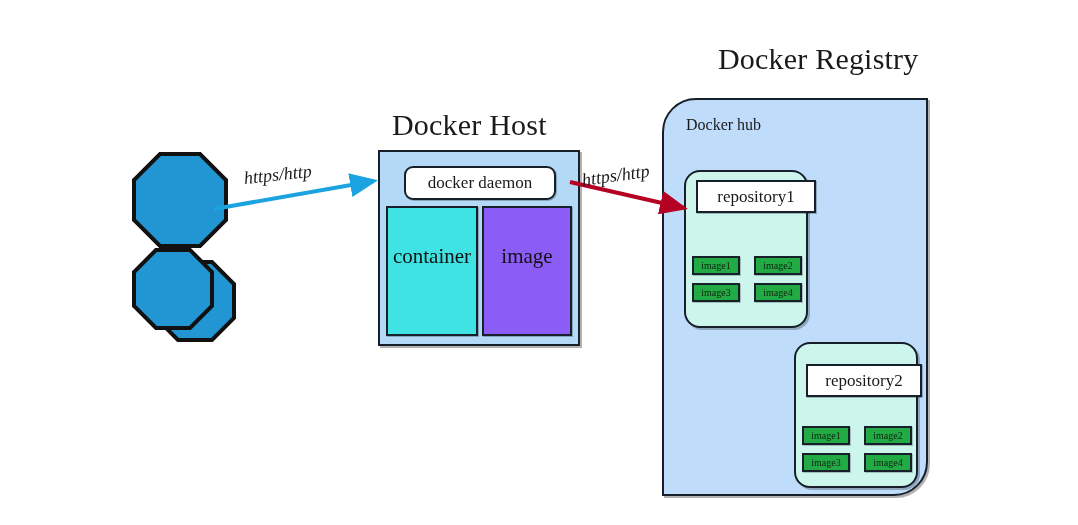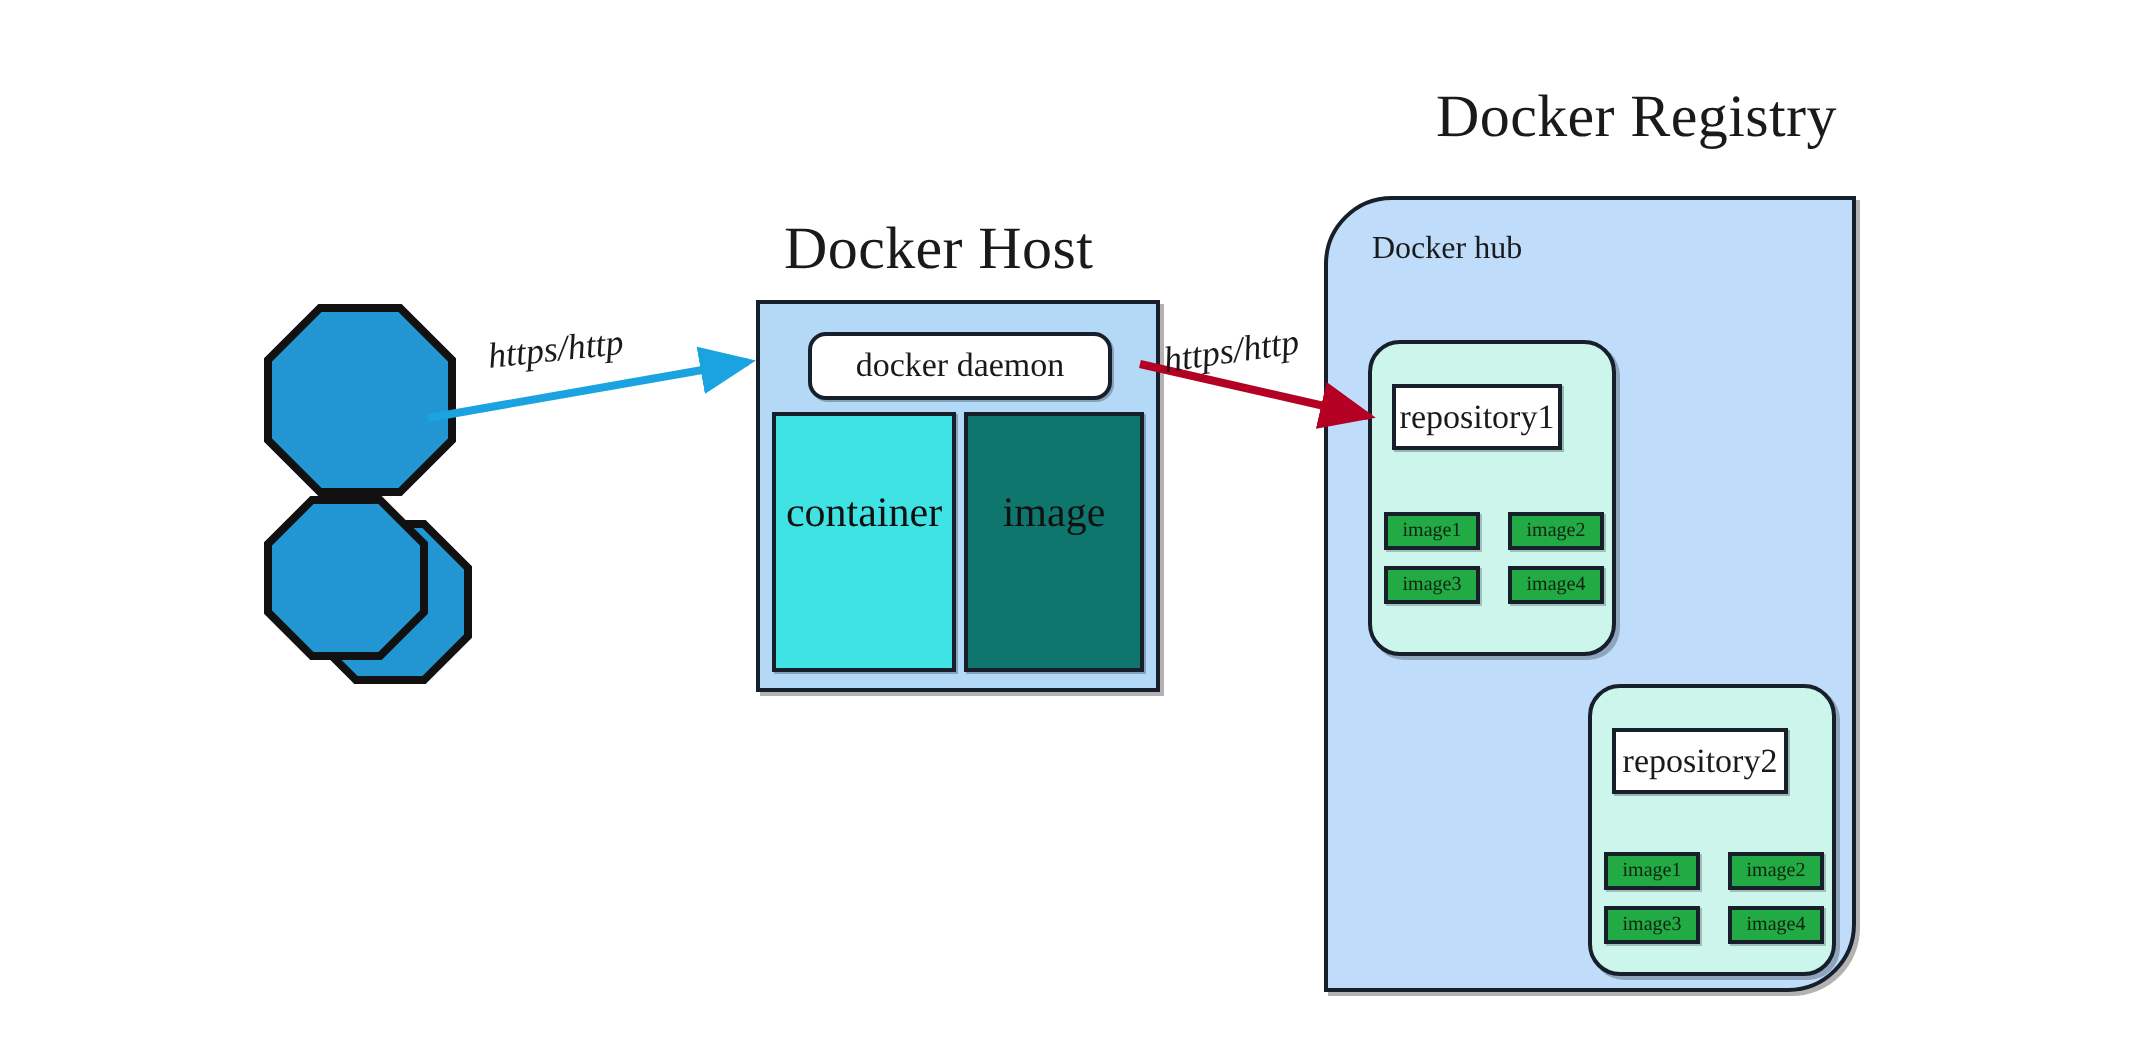--- a/index.html
+++ b/index.html
@@ -94,21 +94,21 @@
     box-shadow: 1px 1px 0 rgba(0,0,0,0.25);
   }
   #container-panel {
     left: 386px; top: 206px;
     width: 92px; height: 130px;
     background: #3fe3e3;
   }
   #image-panel {
     left: 482px; top: 206px;
     width: 90px; height: 130px;
-    background: #0f766e;
+    background: #8b5cf6;
   }
 
   
   #hub-panel {
     position: absolute;
     left: 662px; top: 98px;
     width: 266px; height: 398px;
     background: #bfdcfa;
     border: 2px solid #17202a;
     box-sizing: border-box;
@@ -138,22 +138,22 @@
     background: #ffffff;
     border: 2px solid #17202a;
     box-sizing: border-box;
     display: flex;
     align-items: center;
     justify-content: center;
     font-size: 17px;
     color: #1a1a1a;
     box-shadow: 1px 1px 0 rgba(0,0,0,0.25);
   }
-  #repo1-title { left: 696px; top: 192px; width: 85px; height: 33px; }
-  #repo2-title { left: 806px; top: 364px; width: 88px; height: 33px; }
+  #repo1-title { left: 696px; top: 180px; width: 120px; height: 33px; }
+  #repo2-title { left: 806px; top: 364px; width: 116px; height: 33px; }
 
   .img-chip {
     position: absolute;
     background: #22aa44;
     border: 2px solid #17202a;
     box-sizing: border-box;
     display: flex;
     align-items: center;
     justify-content: center;
     font-family: "Liberation Serif", "DejaVu Serif", serif;

